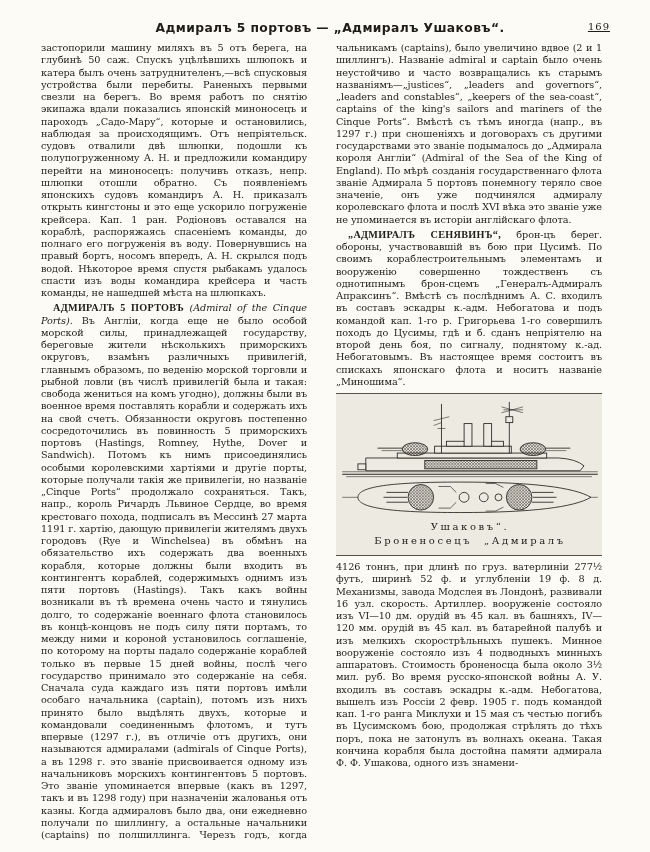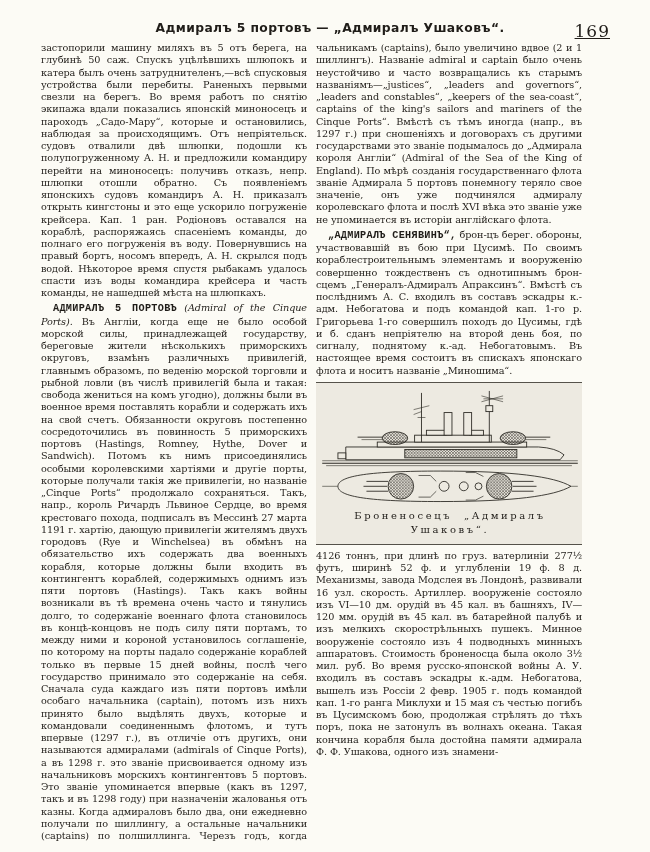--- a/index.html
+++ b/index.html
@@ -13,34 +13,34 @@
   
   .running-head{
     position:absolute;top:21px;left:60px;width:540px;
     text-align:center;
     font-family:"DejaVu Sans","Liberation Sans",sans-serif;
     font-weight:bold;font-size:12.3px;letter-spacing:0.4px;
     white-space:nowrap;
   }
   .page-num{
     position:absolute;top:21px;right:40px;
-    font-size:17px;letter-spacing:1px;text-decoration:underline;
+    font-size:10px;letter-spacing:1px;text-decoration:underline;
   }
   
   .col{
     position:absolute;top:42px;width:266px;height:800px;overflow:hidden;
     font-size:9.7px;line-height:12.25px;text-align:justify;
     letter-spacing:-0.1px;
   }
   .col-left{left:41px;}
-  .col-right{left:316px;}
+  .col-right{left:336px;}
   .col p{margin:0;}
   p.entry{margin-top:3px;text-indent:12px;}
   .headword{
-    font-family:Liberation Mono, monospace;
+    font-family:Liberation Serif, serif;
     font-weight:bold;font-size:10.2px;letter-spacing:0.3px;
   }
   .latin-name{font-style:italic;}
   
   .ship-figure{
     width:272px;margin:5px 0 5px -2px;
     background:#edeae1;
     border:1px solid #55524a;
     box-sizing:border-box;
     padding:5px 3px 7px 3px;
@@ -130,21 +130,21 @@
           <circle cx="146" cy="100" r="4.5" fill="#edeae1"></circle>
           <circle cx="161" cy="100" r="3.5" fill="#edeae1"></circle>
 
           <path d="M100,89 L112,89 L118,95" stroke-width="0.7"></path>
           <path d="M100,111 L112,111 L118,105" stroke-width="0.7"></path>
           <path d="M166,90 L158,86 L148,86" stroke-width="0.7"></path>
           <path d="M166,110 L158,114 L148,114" stroke-width="0.7"></path>
         </g>
       </svg>
       <div class="fig-caption">
+        <div>Ушаковъ“.</div>
         <div>Броненосецъ „Адмиралъ</div>
-        <div>Ушаковъ“.</div>
       </div>
     </div>
 
     <p>4126 тоннъ, при длинѣ по груз. ватерлиніи 277½ футъ, ширинѣ 52 ф. и углубленіи 19 ф. 8 д. Механизмы, завода Модслея въ Лондонѣ, развивали 16 узл. скорость. Артиллер. вооруженіе состояло изъ VI—10 дм. орудій въ 45 кал. въ башняхъ, IV—120 мм. орудій въ 45 кал. въ батарейной палубѣ и изъ мелкихъ скорострѣльныхъ пушекъ. Минное вооруженіе состояло изъ 4 подводныхъ минныхъ аппаратовъ. Стоимость броненосца была около 3½ мил. руб. Во время русско-японской войны А. У. входилъ въ составъ эскадры к.-адм. Небогатова, вышелъ изъ Россіи 2 февр. 1905 г. подъ командой кап. 1-го ранга Миклухи и 15 мая съ честью погибъ въ Цусимскомъ бою, продолжая стрѣлять до тѣхъ поръ, пока не затонулъ въ волнахъ океана. Такая кончина корабля была достойна памяти адмирала Ф. Ф. Ушакова, одного изъ знамени-</p>
   </div>
 
 </div>
 
 </body></html>

